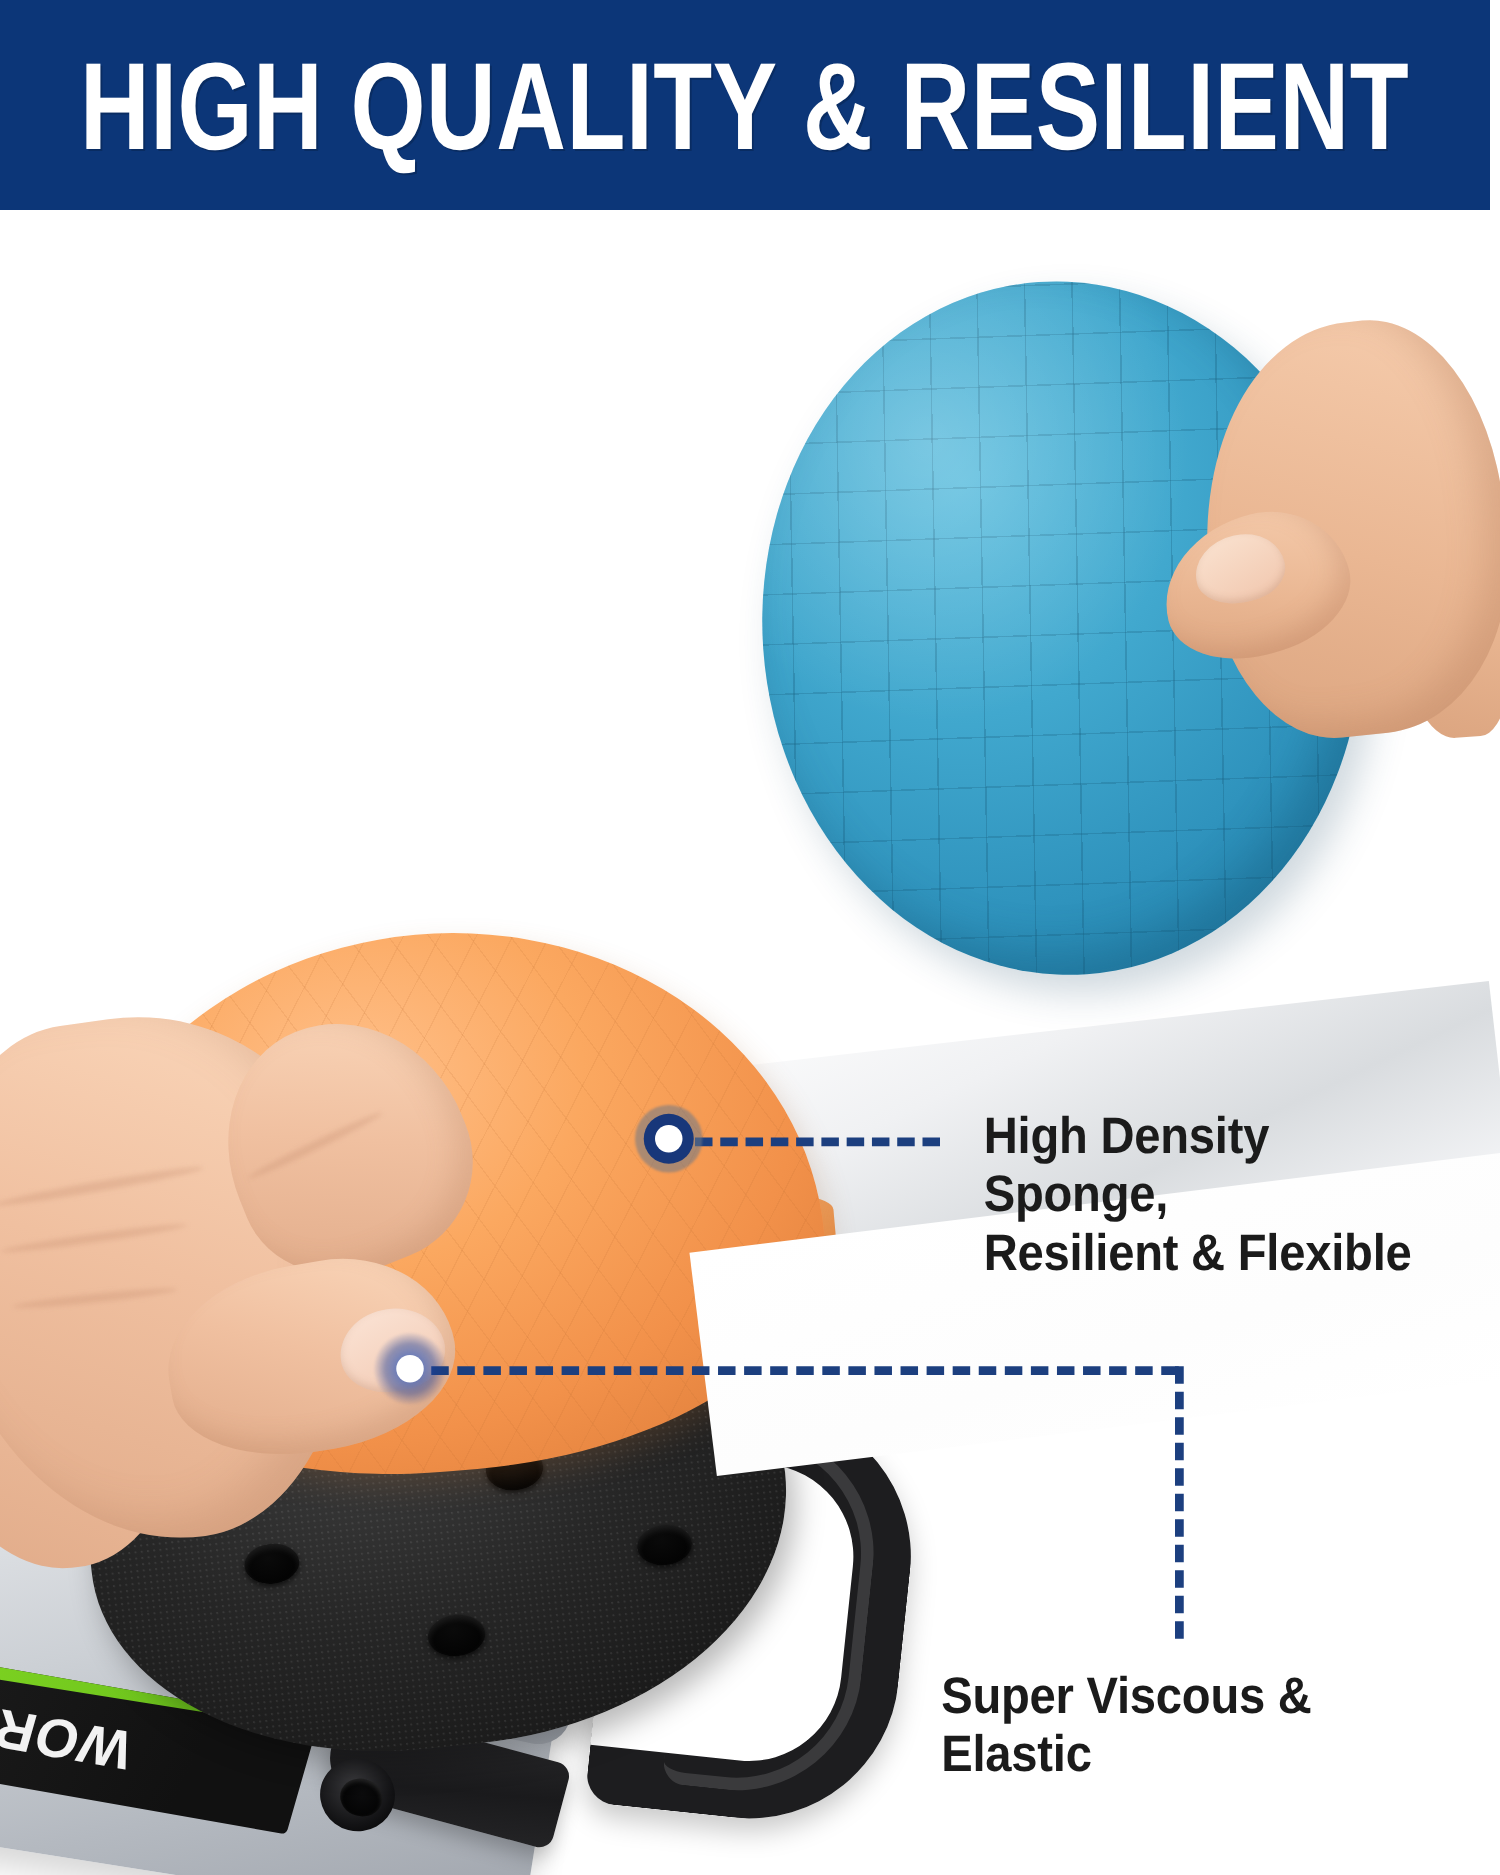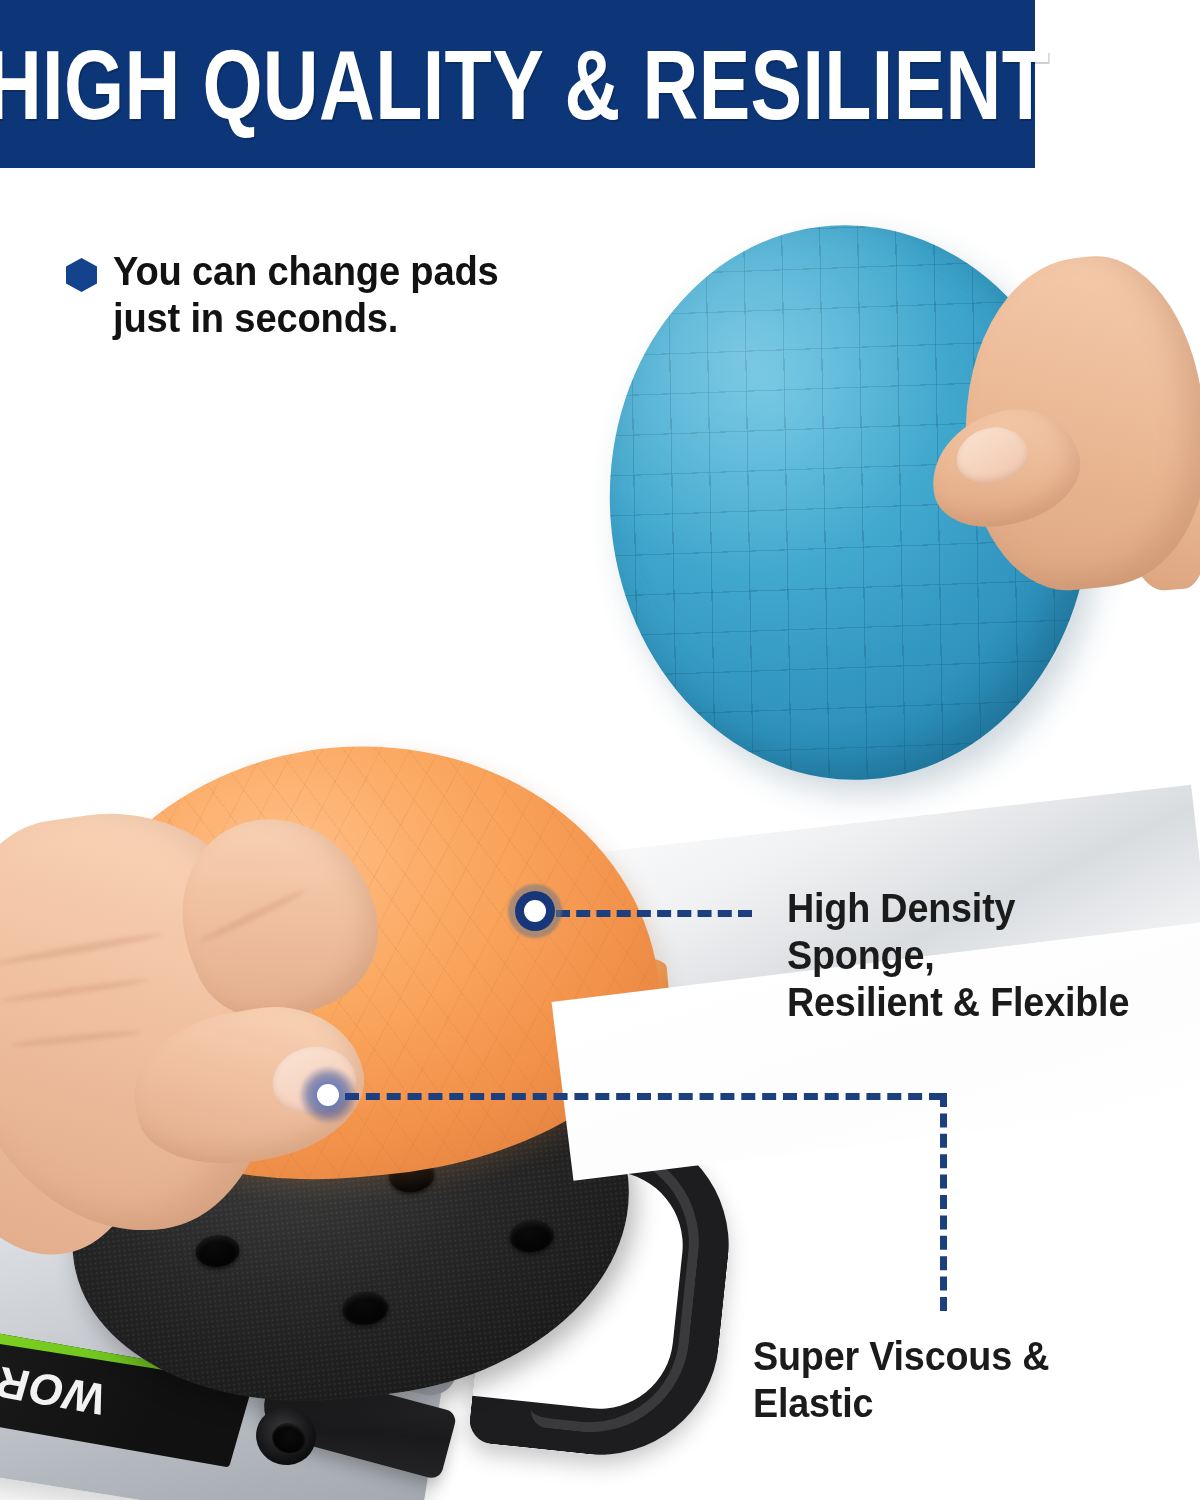--- a/index.html
+++ b/index.html
@@ -7,21 +7,21 @@
   body {
     font-family:"Liberation Sans", sans-serif;
     background:#ffffff;
     position:relative;
     overflow:hidden;
   }
   .page { position:relative; width:1200px; height:1500px; background:#fff; overflow:hidden; }
 
   
   .banner {
-    position:absolute; left:0; top:0; width:1035px; height:168px;
+    position:absolute; left:0; top:0; width:1192px; height:168px;
     background:#0c3678;
     display:flex; align-items:center; justify-content:center;
   }
   .banner-title {
     color:#ffffff;
     font-family:"Liberation Sans Narrow","Liberation Sans",sans-serif;
     font-weight:bold;
     font-size:99px;
     letter-spacing:0.5px;
     transform:scaleX(0.78);
@@ -290,24 +290,20 @@
 
 <div class="page">
 
   <div class="banner">
     <div class="banner-title">HIGH QUALITY &amp; RESILIENT</div>
   </div>
 
   <div class="bullets">
 
 
-    <div class="bullet-row">
-      <div class="hex"></div>
-      <div class="bullet-text">You can change pads just in seconds.</div>
-    </div>
 
   </div>
 
   <div class="photo-blue">
     <div class="blue-edge"></div>
     <div class="blue-disc"></div>
     <div class="hand-b hb-knuck"></div>
     <div class="hand-b hb-palm"></div>
     <div class="hand-b hb-thumb"></div>
     <div class="hb-nail"></div>

